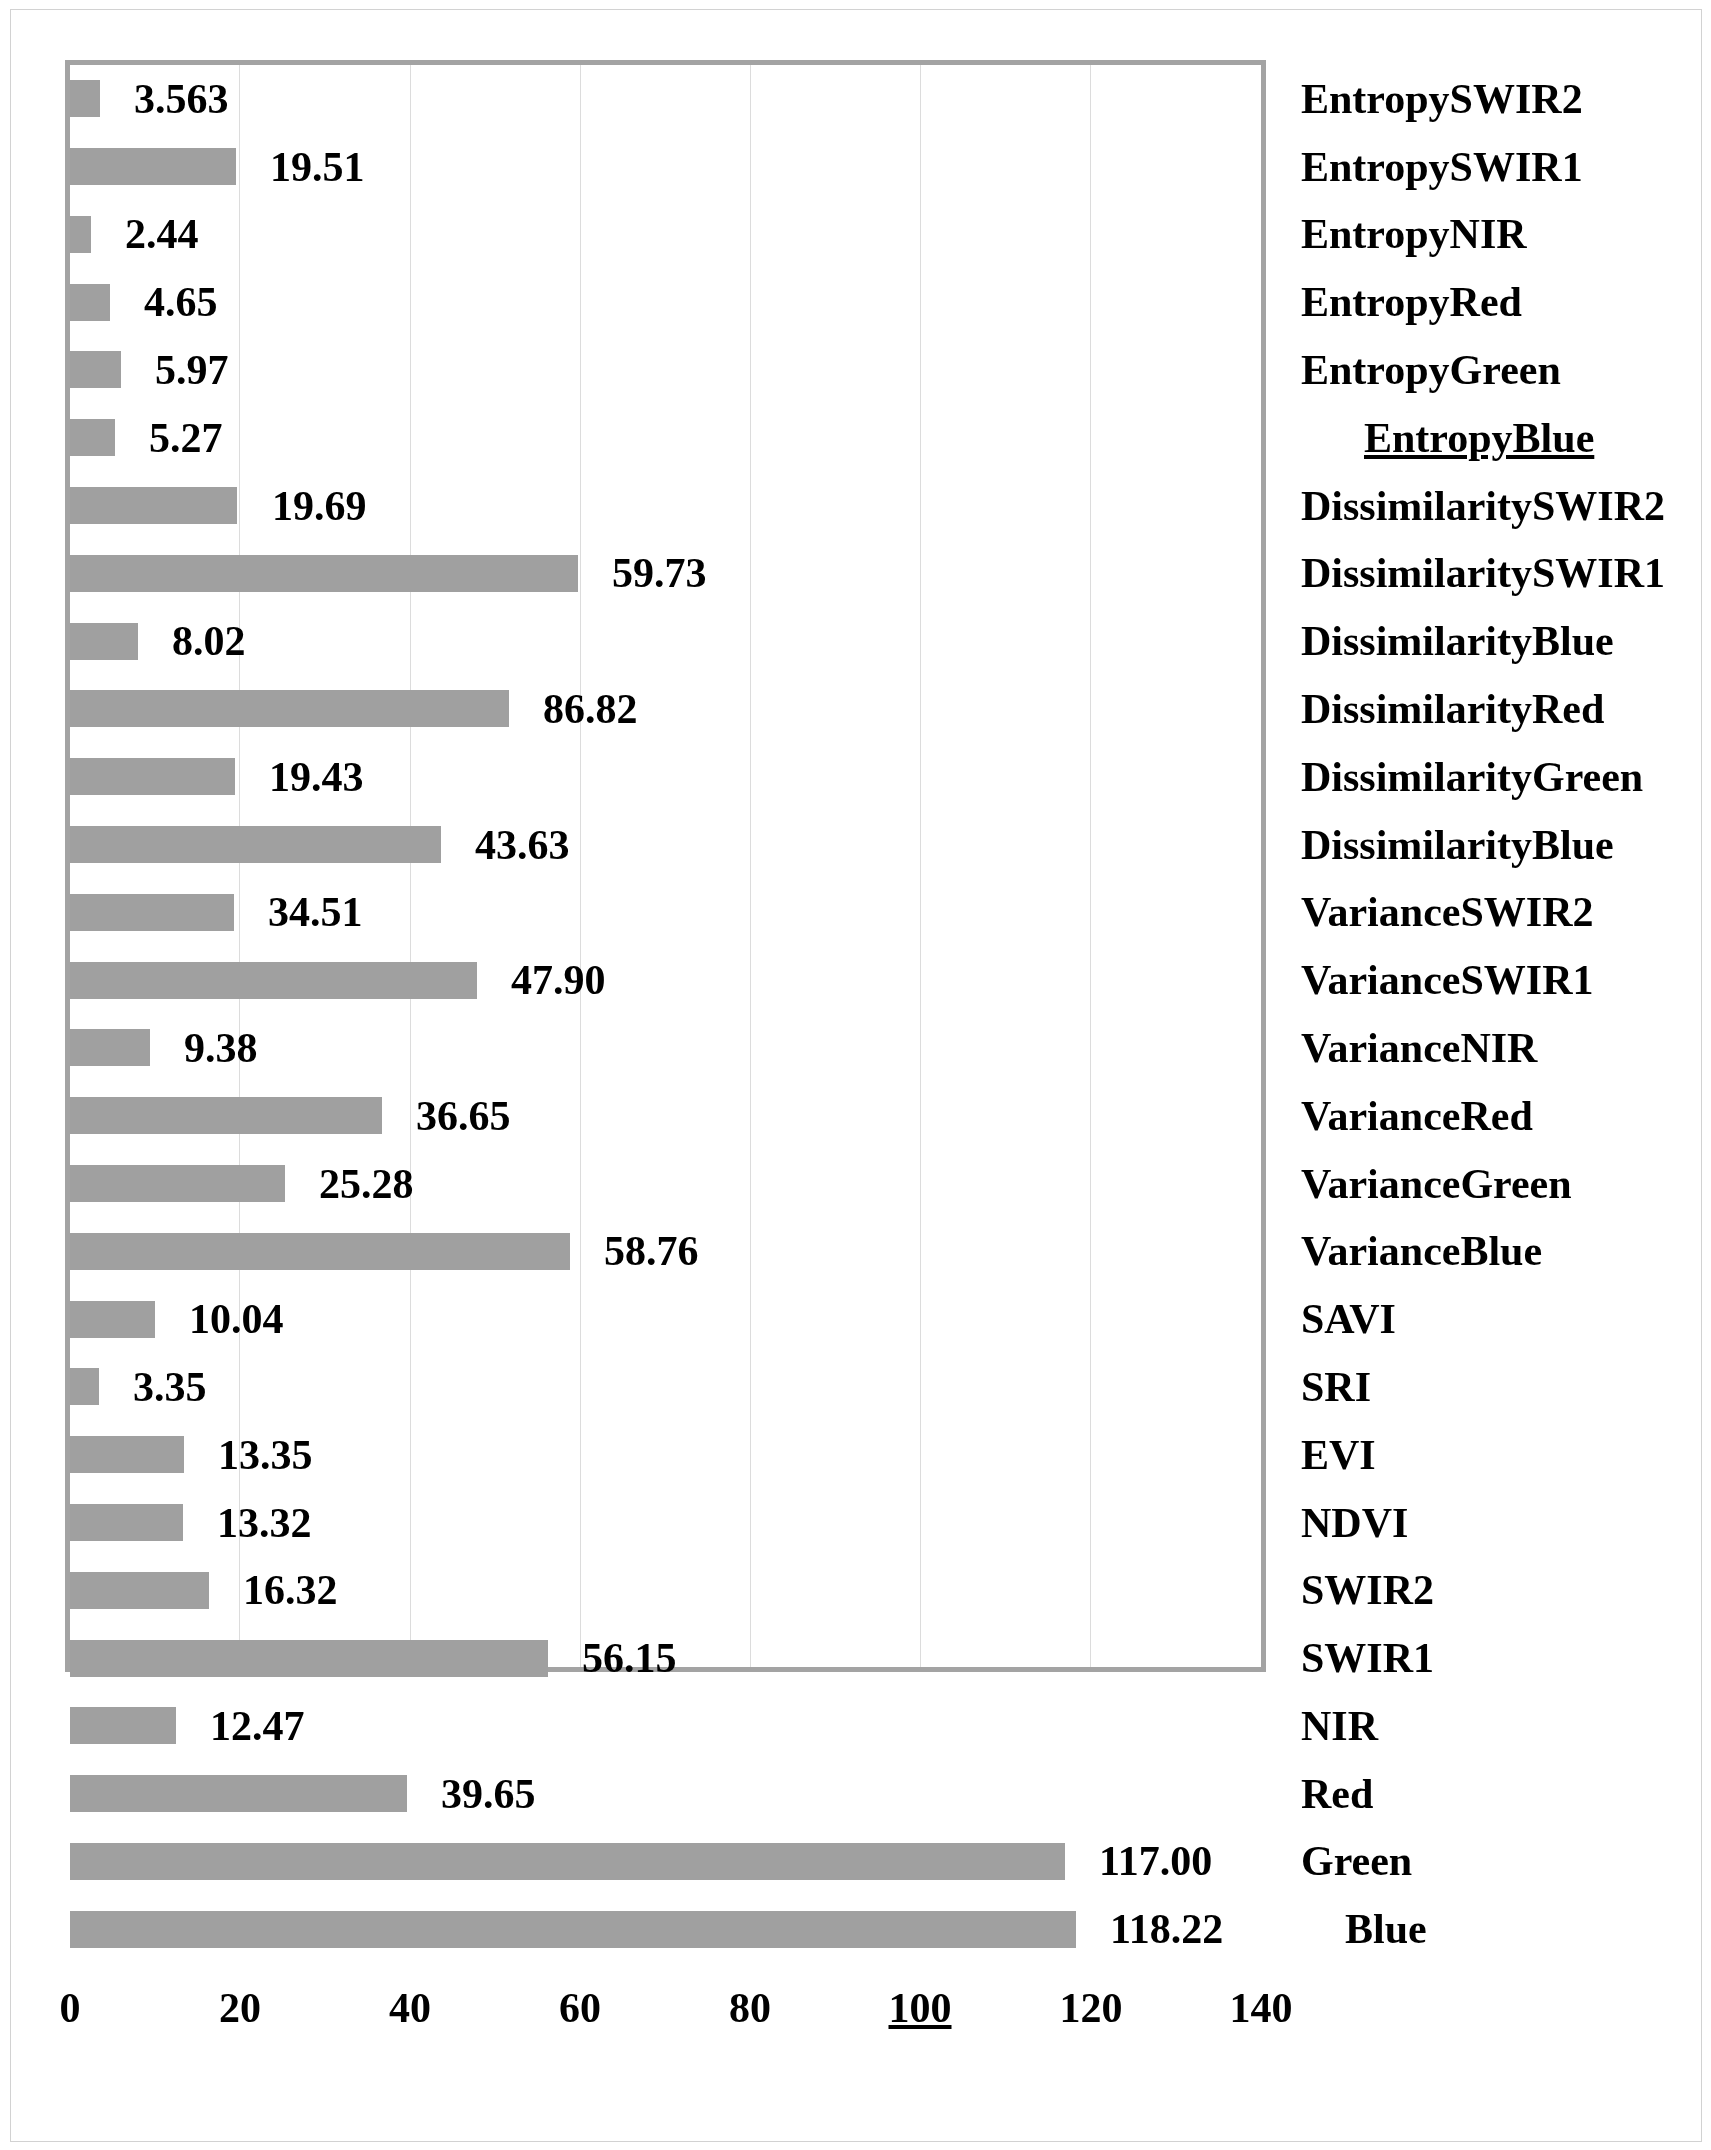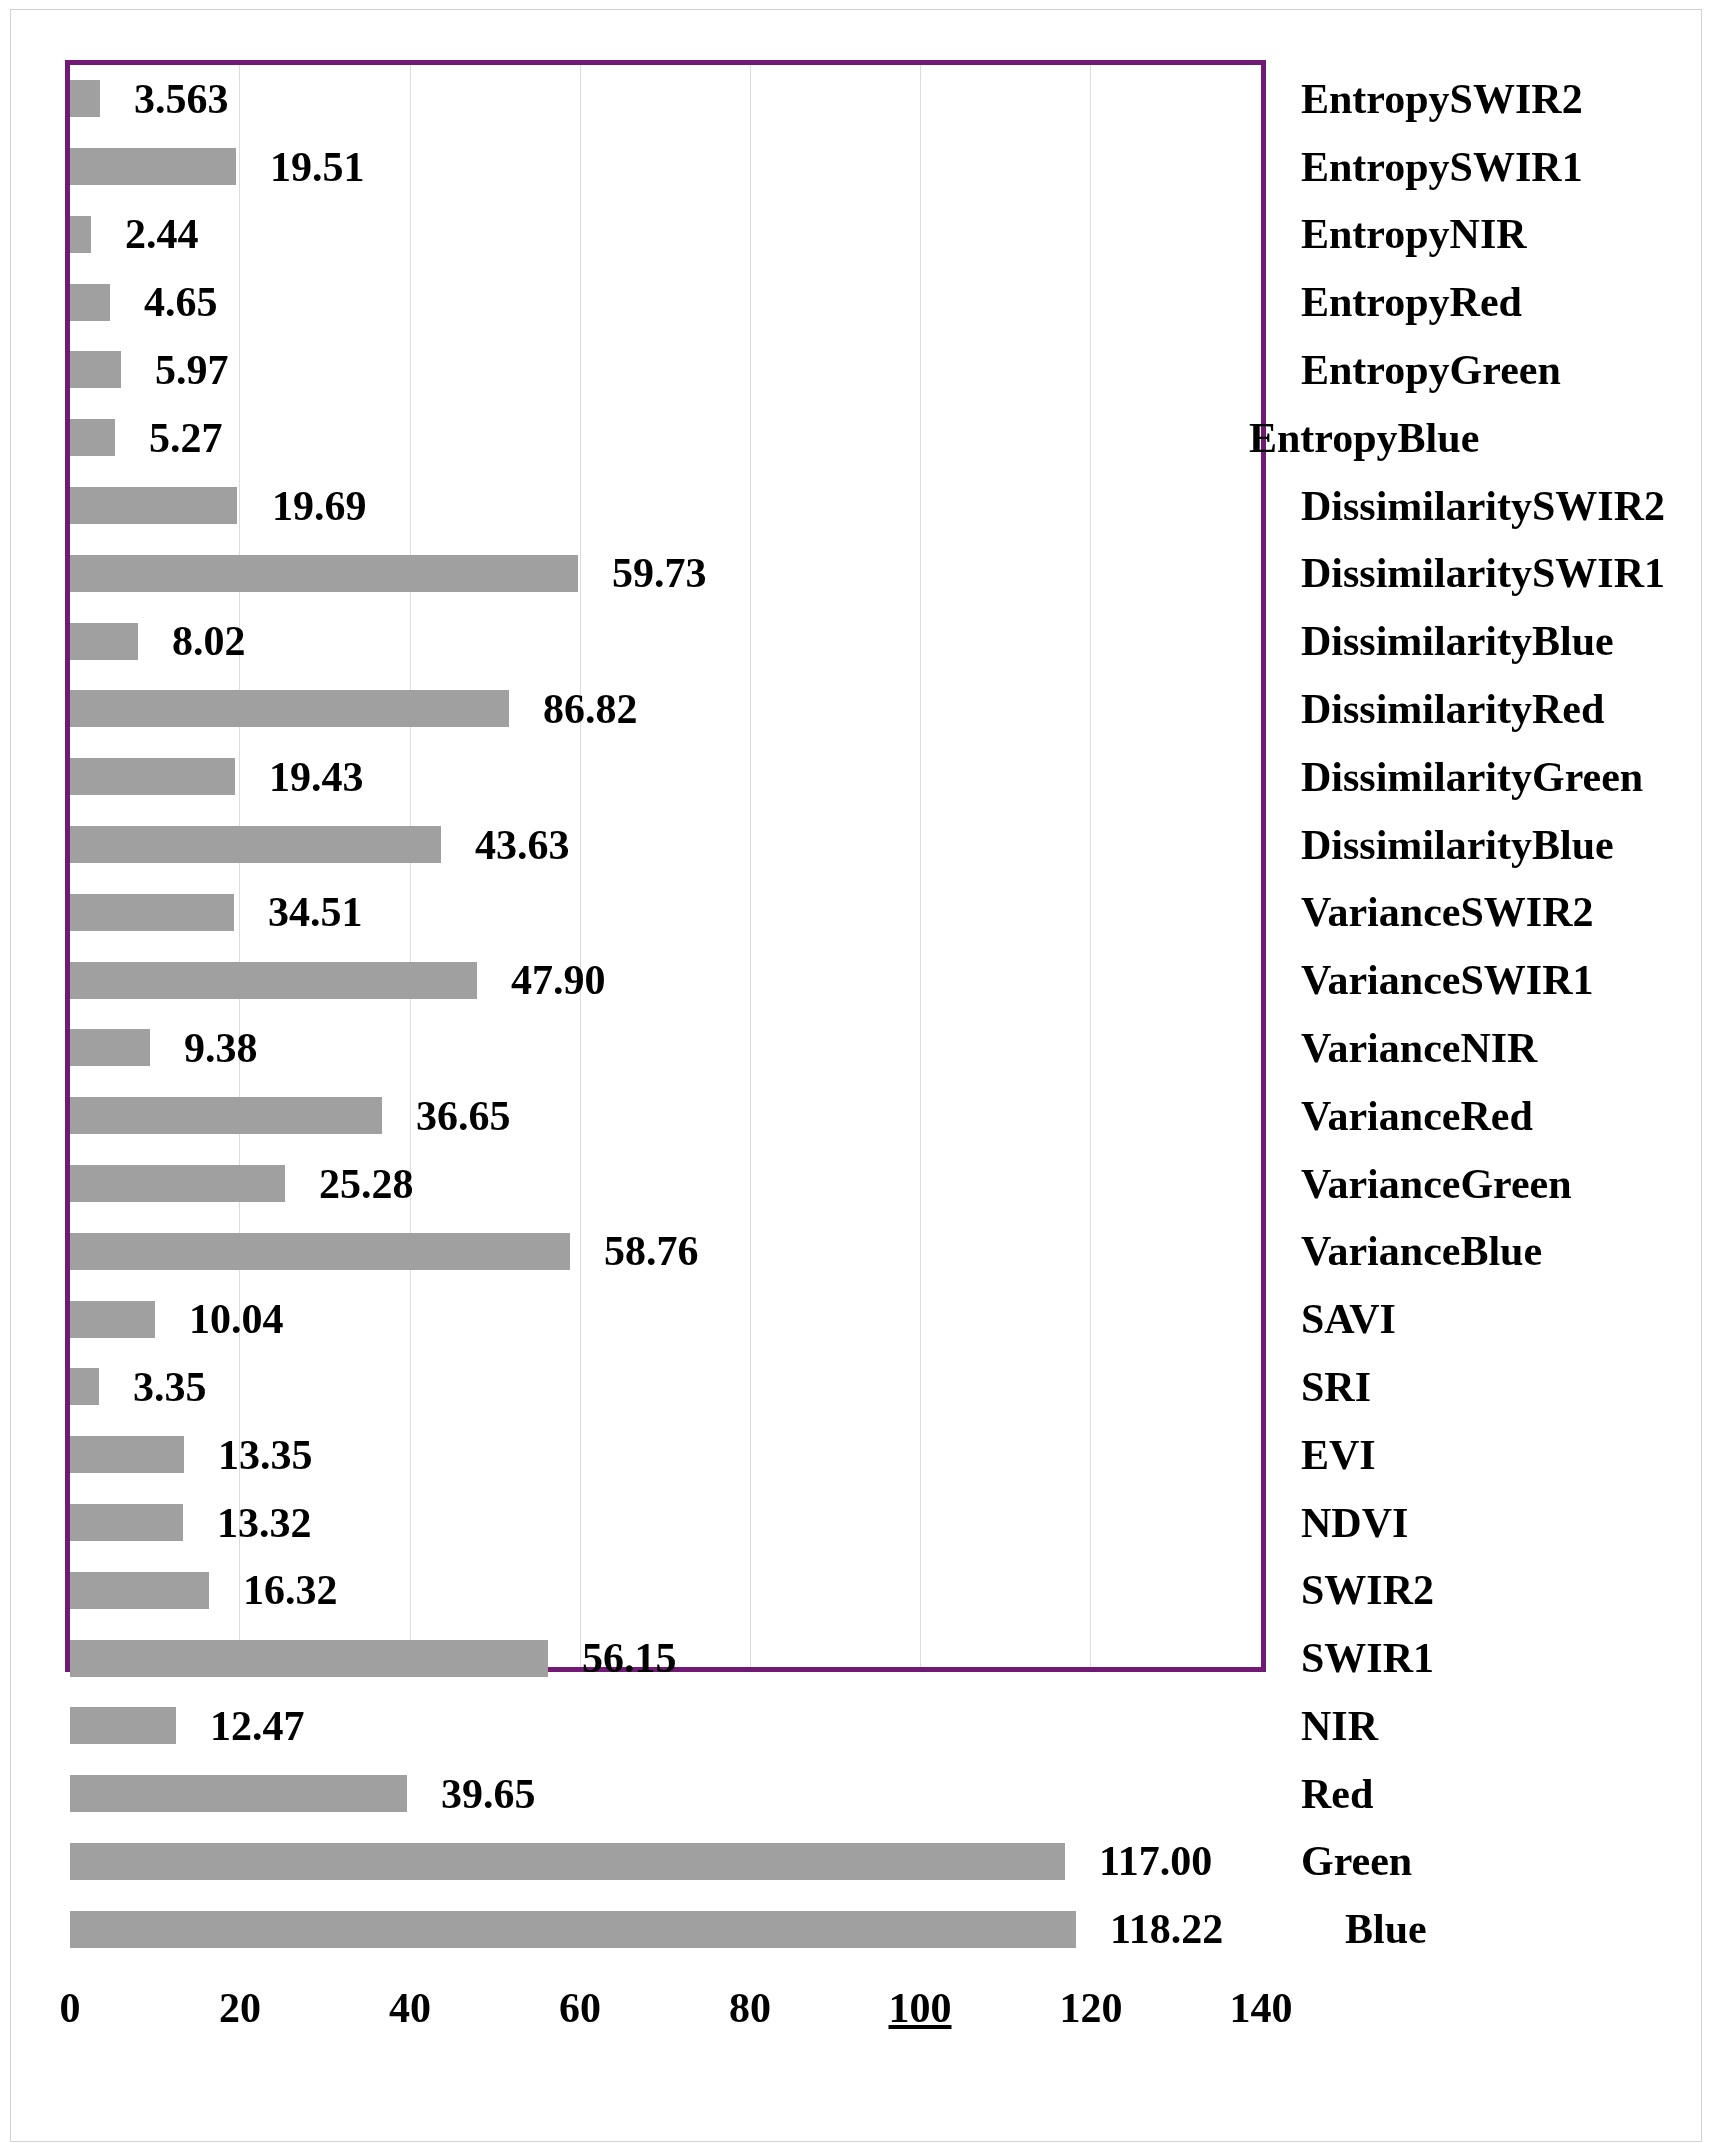--- a/index.html
+++ b/index.html
@@ -22,21 +22,21 @@
     right: 10px;
     bottom: 8.7px;
     border: 1.9px solid #d2d2d2;
   }
   .plot-area {
     position: absolute;
     left: 65px;
     top: 60px;
     width: 1201px;
     height: 1612px;
-    border: 5px solid #701a75;
+    border: 5px solid #a3a3a3;
     box-sizing: border-box;
     background: #ffffff;
   }
   .gridline {
     position: absolute;
     top: 0;
     width: 1.2px;
     height: 100%;
   }
   .bar {
@@ -155,21 +155,21 @@
         <span class="value-label" style="left: 1040px; top: 1864px;">118.22</span>
       </div>
   </div>
 
   <div id="cat-labels">
       <span class="cat-label" style="left: 1301px; top: 99px;">EntropySWIR2</span>
       <span class="cat-label" style="left: 1301px; top: 167px;">EntropySWIR1</span>
       <span class="cat-label" style="left: 1301px; top: 234px;">EntropyNIR</span>
       <span class="cat-label" style="left: 1301px; top: 302px;">EntropyRed</span>
       <span class="cat-label" style="left: 1301px; top: 370px;">EntropyGreen</span>
-      <span class="cat-label" style="left: 1249px; top: 438px;">EntropyBlue</span>
+      <span class="cat-label" style="left: 1364px; top: 438px; text-decoration: underline;">EntropyBlue</span>
       <span class="cat-label" style="left: 1301px; top: 506px; text-align: center;">DissimilaritySWIR2</span>
       <span class="cat-label" style="left: 1301px; top: 573px;">DissimilaritySWIR1</span>
       <span class="cat-label" style="left: 1301px; top: 641px;">DissimilarityBlue</span>
       <span class="cat-label" style="left: 1301px; top: 709px;">DissimilarityRed</span>
       <span class="cat-label" style="left: 1301px; top: 777px;">DissimilarityGreen</span>
       <span class="cat-label" style="left: 1301px; top: 845px;">DissimilarityBlue</span>
       <span class="cat-label" style="left: 1301px; top: 912px;">VarianceSWIR2</span>
       <span class="cat-label" style="left: 1301px; top: 980px;">VarianceSWIR1</span>
       <span class="cat-label" style="left: 1301px; top: 1048px;">VarianceNIR</span>
       <span class="cat-label" style="left: 1301px; top: 1116px;">VarianceRed</span>

